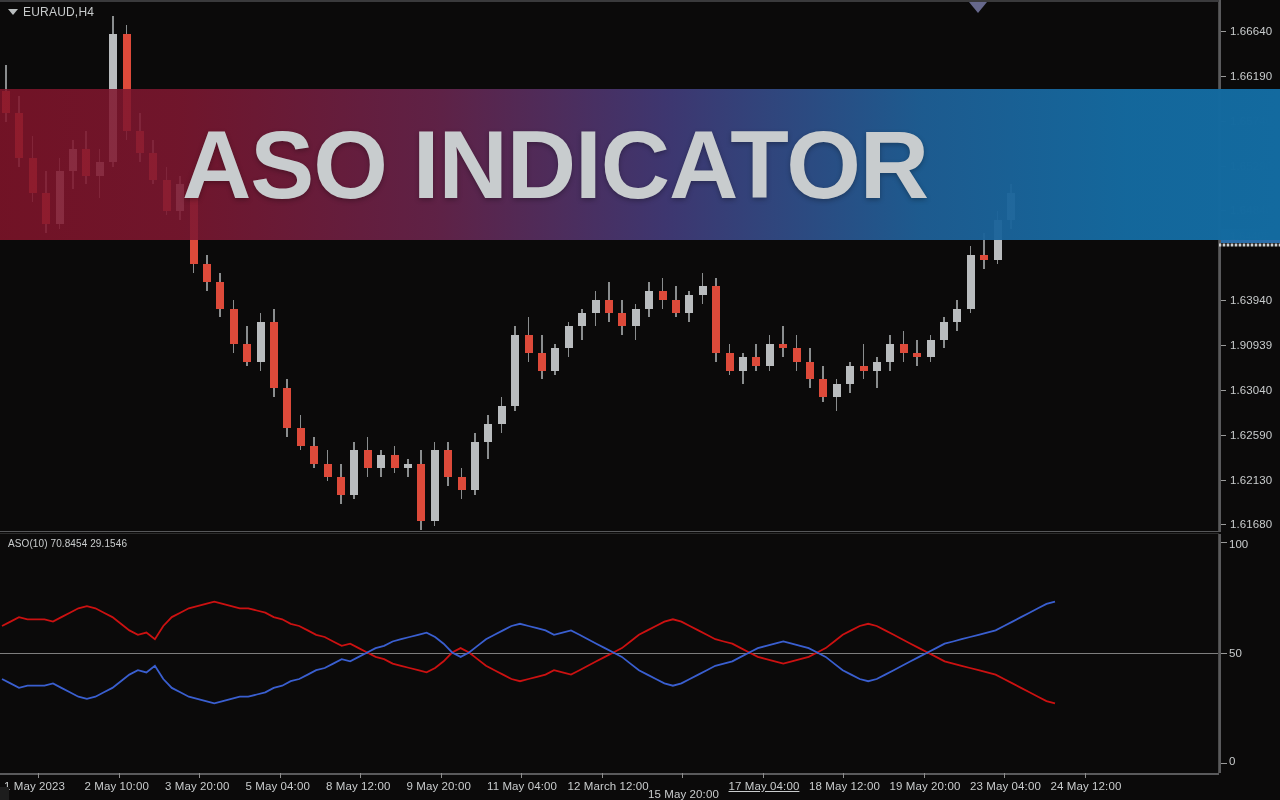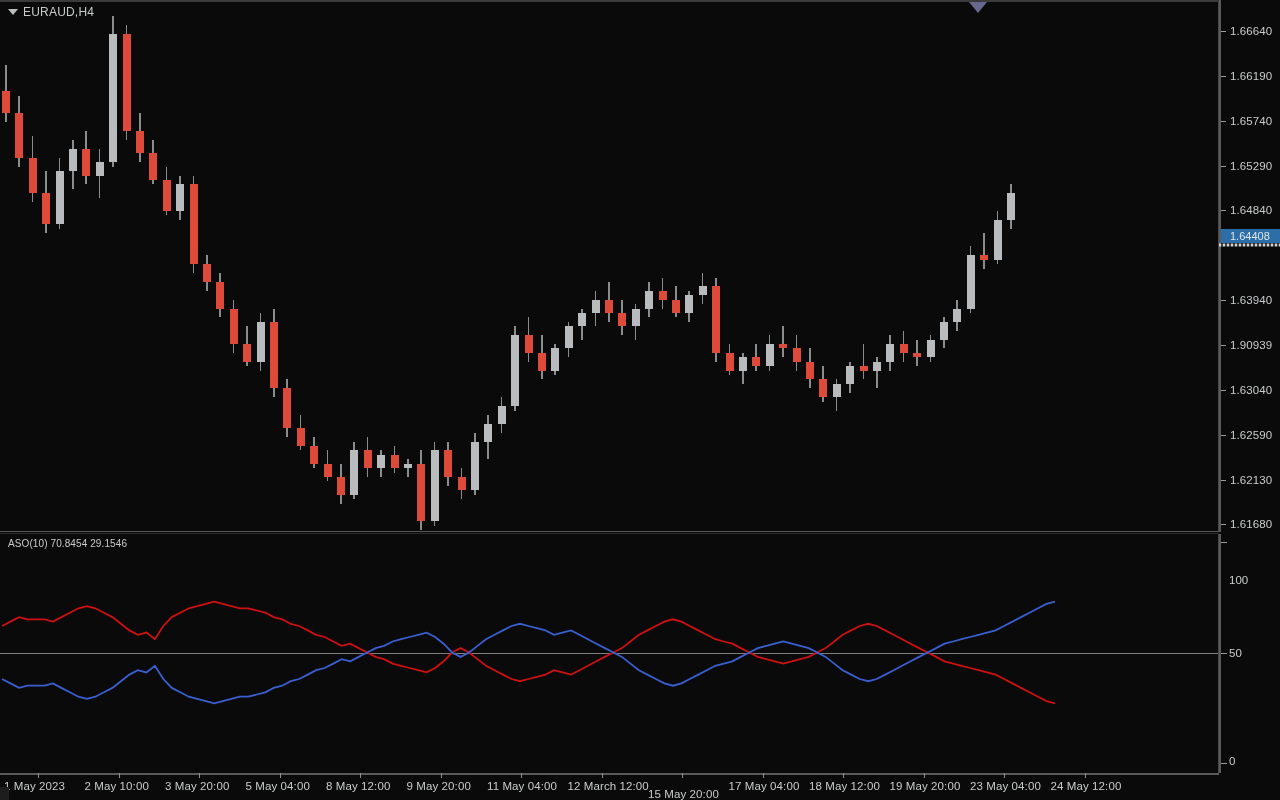--- a/index.html
+++ b/index.html
@@ -426,35 +426,38 @@
       <div class="ptick" style="top: 479.5px;"></div>
       <div class="plabel" style="top: 479.5px;">1.62130</div>
       <div class="ptick" style="top: 524.35px;"></div>
       <div class="plabel" style="top: 524.35px;">1.61680</div>
       <div class="ptick" style="top: 569.2px;"></div>
       <div class="plabel" style="top: 569.2px;">1.61230</div>
       <div class="price-tag-stripe" style="top: 245px;"></div>
       <div class="price-tag" style="top: 236px;">1.64408</div>
     </div>
 
+  <div class="banner">
+    <div class="banner-title">ASO INDICATOR</div>
+  </div>
 
   <div class="ind-pane">
     <div class="level-line" id="level50" style="top: 118.5px;"></div>
     <svg id="ind-svg" width="1219" height="239" style="position:absolute;left:0;top:0;">
         <polyline points="2.0,92.0 10.5,87.6 19.0,83.1 27.5,85.3 36.0,85.3 44.5,85.3 53.0,87.6 61.4,83.1 69.9,78.7 78.4,74.3 86.9,72.1 95.4,74.3 103.9,78.7 112.4,83.1 120.9,89.8 129.4,96.4 137.9,100.8 146.4,98.6 154.9,105.2 163.3,92.0 171.8,83.1 180.3,78.7 188.8,74.3 197.3,72.1 205.8,69.9 214.3,67.7 222.8,69.9 231.3,72.1 239.8,74.3 248.3,74.3 256.8,76.5 265.3,78.7 273.7,83.1 282.2,85.3 290.7,89.8 299.2,92.0 307.7,96.4 316.2,100.8 324.7,103.0 333.2,107.5 341.7,111.9 350.2,109.7 358.7,114.1 367.2,118.5 375.6,122.9 384.1,125.1 392.6,129.6 401.1,131.8 409.6,134.0 418.1,136.2 426.6,138.4 435.1,134.0 443.6,127.3 452.1,118.5 460.6,114.1 469.1,118.5 477.5,125.1 486.0,131.8 494.5,136.2 503.0,140.6 511.5,145.0 520.0,147.2 528.5,145.0 537.0,142.8 545.5,140.6 554.0,136.2 562.5,138.4 571.0,140.6 579.5,136.2 587.9,131.8 596.4,127.3 604.9,122.9 613.4,118.5 621.9,114.1 630.4,107.5 638.9,100.8 647.4,96.4 655.9,92.0 664.4,87.6 672.9,85.3 681.4,87.6 689.8,92.0 698.3,96.4 706.8,100.8 715.3,105.2 723.8,107.5 732.3,109.7 740.8,114.1 749.3,118.5 757.8,122.9 766.3,125.1 774.8,127.3 783.3,129.6 791.8,127.3 800.2,125.1 808.7,122.9 817.2,118.5 825.7,114.1 834.2,107.5 842.7,100.8 851.2,96.4 859.7,92.0 868.2,89.8 876.7,92.0 885.2,96.4 893.7,100.8 902.1,105.2 910.6,109.7 919.1,114.1 927.6,118.5 936.1,122.9 944.6,127.3 953.1,129.6 961.6,131.8 970.1,134.0 978.6,136.2 987.1,138.4 995.6,140.6 1004.0,145.0 1012.5,149.4 1021.0,153.9 1029.5,158.3 1038.0,162.7 1046.5,167.1 1055.0,169.3" fill="none" stroke="#cc1111" stroke-width="1.8"></polyline>
         <polyline points="2.0,145.0 10.5,149.4 19.0,153.9 27.5,151.7 36.0,151.7 44.5,151.7 53.0,149.4 61.4,153.9 69.9,158.3 78.4,162.7 86.9,164.9 95.4,162.7 103.9,158.3 112.4,153.9 120.9,147.2 129.4,140.6 137.9,136.2 146.4,138.4 154.9,131.8 163.3,145.0 171.8,153.9 180.3,158.3 188.8,162.7 197.3,164.9 205.8,167.1 214.3,169.3 222.8,167.1 231.3,164.9 239.8,162.7 248.3,162.7 256.8,160.5 265.3,158.3 273.7,153.9 282.2,151.7 290.7,147.2 299.2,145.0 307.7,140.6 316.2,136.2 324.7,134.0 333.2,129.6 341.7,125.1 350.2,127.3 358.7,122.9 367.2,118.5 375.6,114.1 384.1,111.9 392.6,107.5 401.1,105.2 409.6,103.0 418.1,100.8 426.6,98.6 435.1,103.0 443.6,109.7 452.1,118.5 460.6,122.9 469.1,118.5 477.5,111.9 486.0,105.2 494.5,100.8 503.0,96.4 511.5,92.0 520.0,89.8 528.5,92.0 537.0,94.2 545.5,96.4 554.0,100.8 562.5,98.6 571.0,96.4 579.5,100.8 587.9,105.2 596.4,109.7 604.9,114.1 613.4,118.5 621.9,122.9 630.4,129.6 638.9,136.2 647.4,140.6 655.9,145.0 664.4,149.4 672.9,151.7 681.4,149.4 689.8,145.0 698.3,140.6 706.8,136.2 715.3,131.8 723.8,129.6 732.3,127.3 740.8,122.9 749.3,118.5 757.8,114.1 766.3,111.9 774.8,109.7 783.3,107.5 791.8,109.7 800.2,111.9 808.7,114.1 817.2,118.5 825.7,122.9 834.2,129.6 842.7,136.2 851.2,140.6 859.7,145.0 868.2,147.2 876.7,145.0 885.2,140.6 893.7,136.2 902.1,131.8 910.6,127.3 919.1,122.9 927.6,118.5 936.1,114.1 944.6,109.7 953.1,107.5 961.6,105.2 970.1,103.0 978.6,100.8 987.1,98.6 995.6,96.4 1004.0,92.0 1012.5,87.6 1021.0,83.1 1029.5,78.7 1038.0,74.3 1046.5,69.9 1055.0,67.7" fill="none" stroke="#3a5fd0" stroke-width="1.8"></polyline>
       </svg>
   </div>
   <div class="ind-border-right"></div>
   <div class="ind-label">ASO(10) 70.8454 29.1546</div>
 
   <div class="ind-axis" id="ind-axis">
     <div class="ind-axis-line"></div>
   <div class="itick" style="top: 8px;"></div>
-      <div class="ilabel" style="top: 10px; margin-top: 36px;">100</div>
+      <div class="ilabel" style="top: 10px;">100</div>
       <div class="itick" style="top: 118.5px;"></div>
       <div class="ilabel" style="top: 118.5px;">50</div>
       <div class="itick" style="top: 229px;"></div>
       <div class="ilabel" style="top: 227px;">0</div>
     </div>
 
   <div class="time-axis" id="time-axis">
     <div class="time-rule"></div>
   <div class="ttick" style="left: 38px;"></div>
       <div class="tlabel" style="left: 4px;">1 May 2023</div>
@@ -468,21 +471,21 @@
       <div class="tlabel" style="left: 326px;">8 May 12:00</div>
       <div class="ttick" style="left: 440.5px;"></div>
       <div class="tlabel" style="left: 406.5px;">9 May 20:00</div>
       <div class="ttick" style="left: 521px;"></div>
       <div class="tlabel" style="left: 487px;">11 May 04:00</div>
       <div class="ttick" style="left: 601.5px;"></div>
       <div class="tlabel" style="left: 567.5px;">12 March 12:00</div>
       <div class="ttick" style="left: 682px;"></div>
       <div class="tlabel" style="left: 648px; margin-top: 8px;">15 May 20:00</div>
       <div class="ttick" style="left: 762.5px;"></div>
-      <div class="tlabel" style="left: 728.5px;">17 May 04:00</div>
+      <div class="tlabel" style="left: 728.5px; text-decoration: underline;">17 May 04:00</div>
       <div class="ttick" style="left: 843px;"></div>
       <div class="tlabel" style="left: 809px;">18 May 12:00</div>
       <div class="ttick" style="left: 923.5px;"></div>
       <div class="tlabel" style="left: 889.5px;">19 May 20:00</div>
       <div class="ttick" style="left: 1004px;"></div>
       <div class="tlabel" style="left: 970px;">23 May 04:00</div>
       <div class="ttick" style="left: 1084.5px;"></div>
       <div class="tlabel" style="left: 1050.5px;">24 May 12:00</div>
     </div>
   <div class="corner-block"></div>

